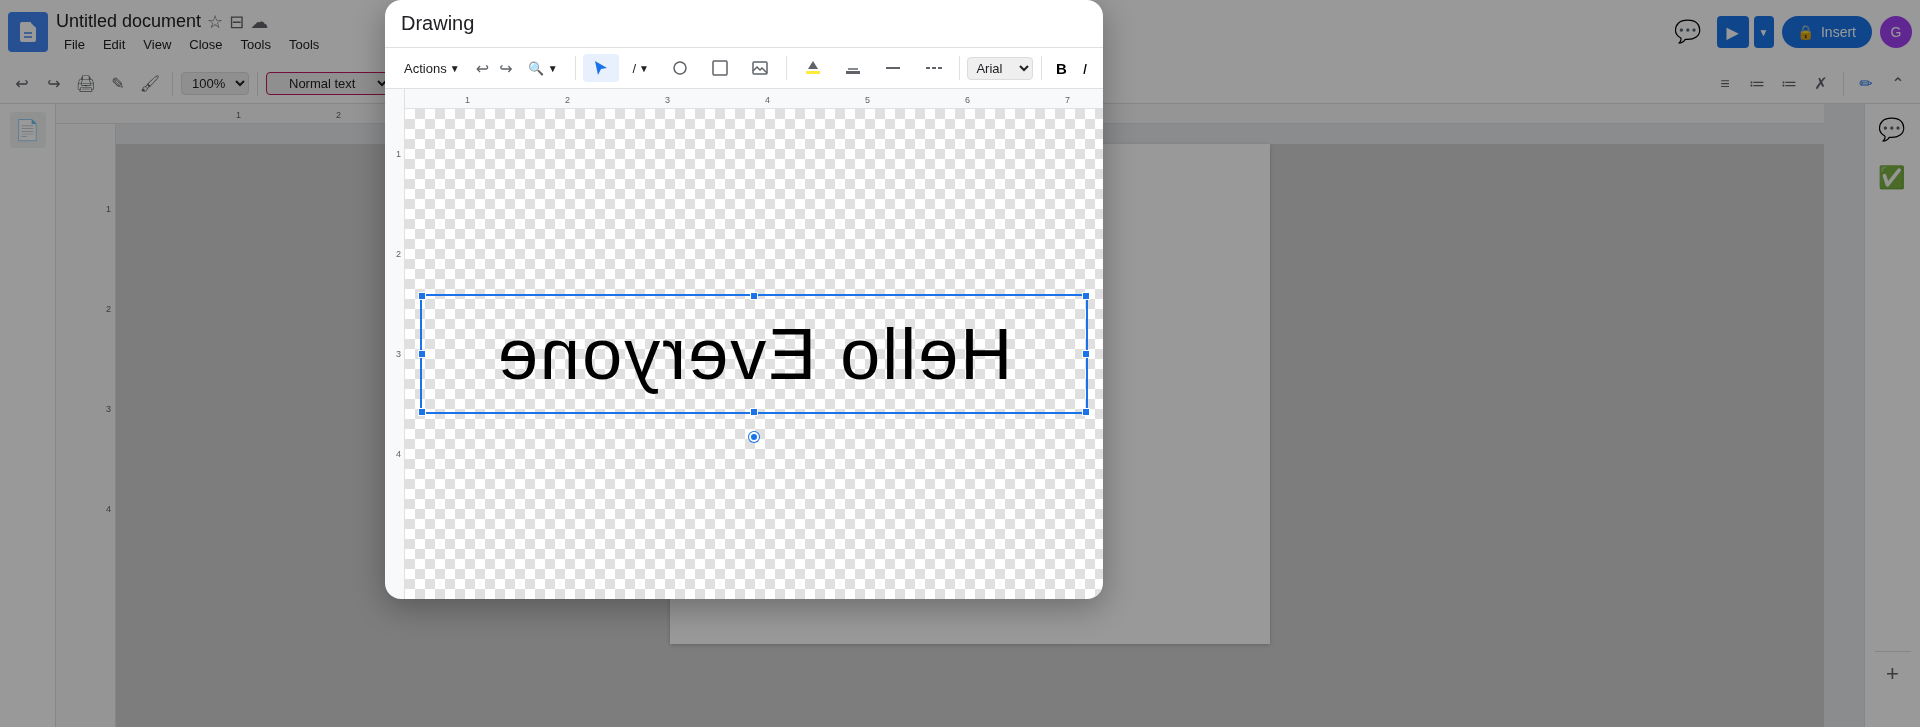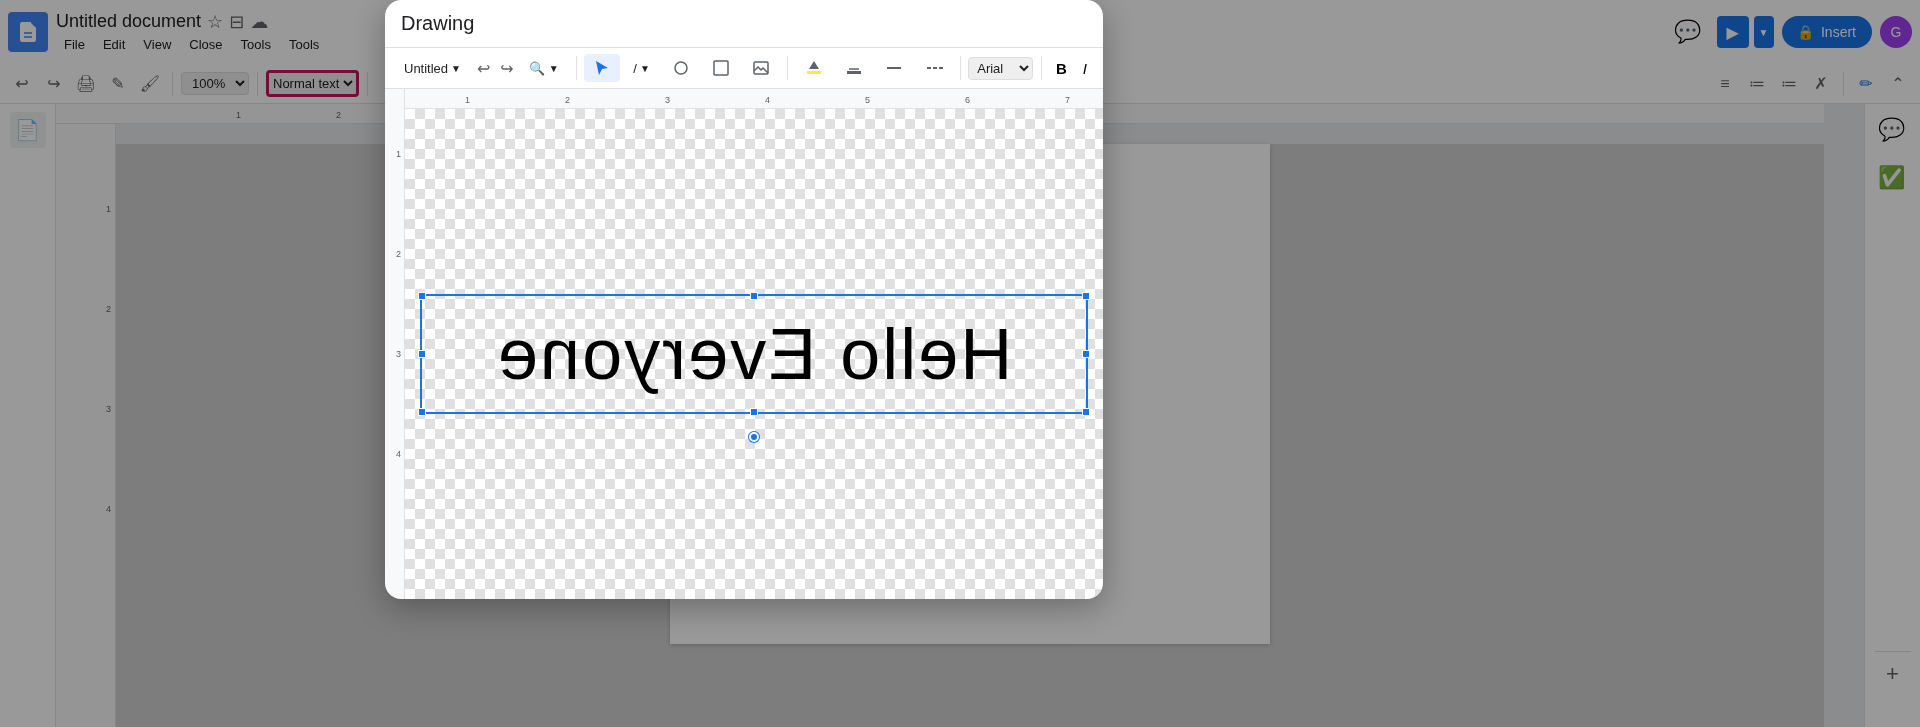--- a/index.html
+++ b/index.html
@@ -90,23 +90,23 @@
     .zoom-selector {
       font-size: 13px;
       border: 1px solid #dadce0;
       border-radius: 4px;
       padding: 2px 6px;
       color: #202124;
     }
 
     .style-selector {
       font-size: 13px;
-      border: 3px solid #be185d;
-      border-radius: 4px;
-      padding: 2px 0;
+      border: 1px solid #be185d;
+      border-radius: 4px;
+      padding: 2px 18px;
       color: #202124;
     }
 
     
     .format-toolbar {
       position: absolute;
       top: 64px; left: 0; right: 0;
       height: 40px;
       background: #fff;
       display: flex;
@@ -478,21 +478,21 @@
 
 <div class="dialog-overlay">
   <div class="dialog">
 
     <div class="dialog-header">
       <span class="dialog-title">Drawing</span>
     </div>
 
     <div class="drawing-toolbar">
       <div class="draw-btn">
-        <span>Untitled</span>
+        <span>Actions</span>
         <span style="font-size:10px;">▼</span>
       </div>
 
       <div class="toolbar-btn">↩</div>
       <div class="toolbar-btn">↪</div>
 
       <div class="draw-btn">
         <span>🔍</span>
         <span style="font-size:10px;">▼</span>
       </div>

